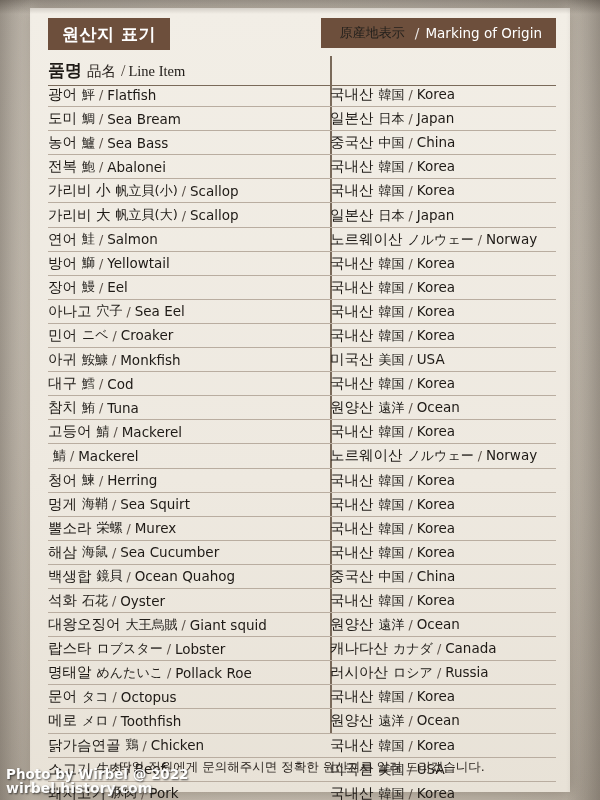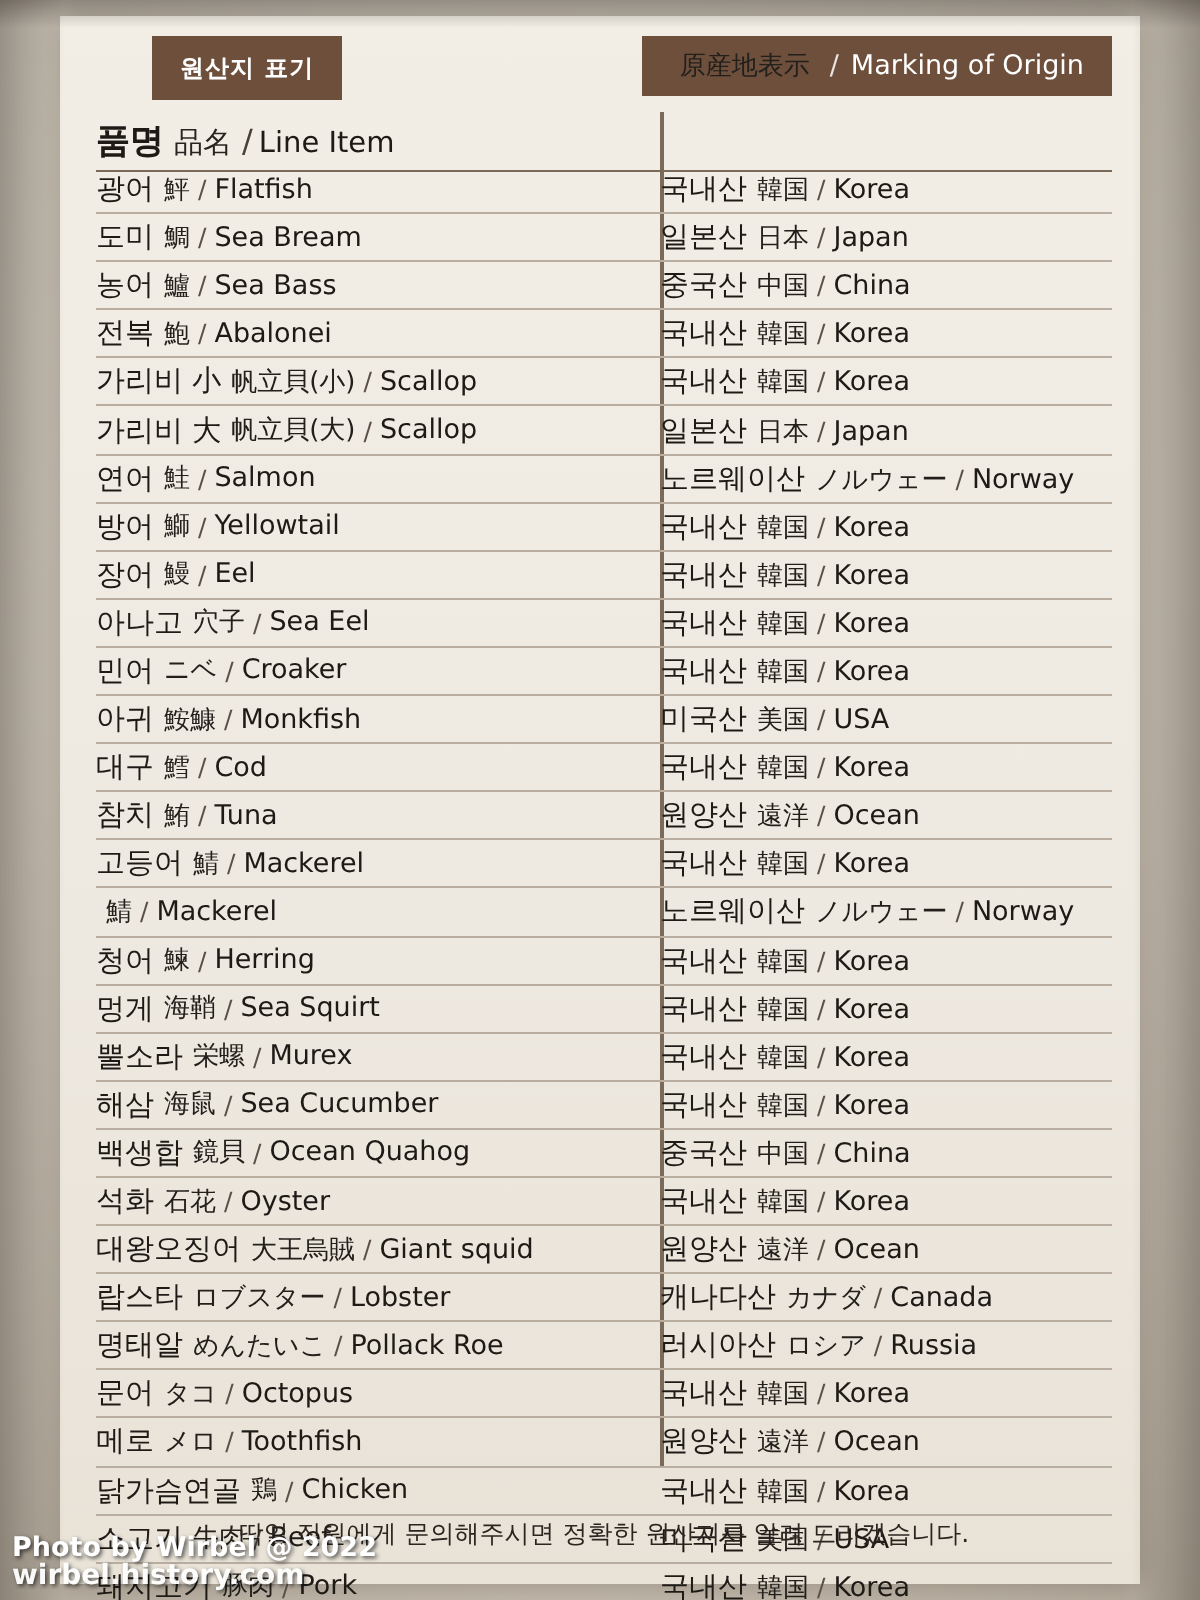--- a/index.html
+++ b/index.html
@@ -47,24 +47,23 @@
     height: 30px;
     display: flex;
     align-items: stretch;
   }
   .header-left {
     background: #6d4f3c;
     color: #ffffff;
     padding: 16px 14px;
     display: flex;
     align-items: center;
-    font-size: 12px;
+    font-size: 17px;
     font-weight: bold;
     letter-spacing: 0.5px;
-    margin-left: 28px;
   }
   .header-spacer {
     flex: 1;
   }
   .header-right {
     background: #6d4f3c;
     color: #ffffff;
     padding: 0 14px;
     display: flex;
     align-items: center;
@@ -83,20 +82,21 @@
     height: 26px;
     display: flex;
     align-items: flex-end;
     border-bottom: 1.5px solid #7a6a5a;
     padding-bottom: 3px;
   }
   .colhead .c1 {
     width: 272px;
     font-size: 16px;
     color: #2a2420;
+    font-family: Liberation Serif, serif;
   }
   .colhead .c2 {
     flex: 1;
     font-size: 16px;
     color: #2a2420;
     padding-left: 10px;
   }
   .colhead .ko {
     font-weight: bold;
     font-size: 17px;

